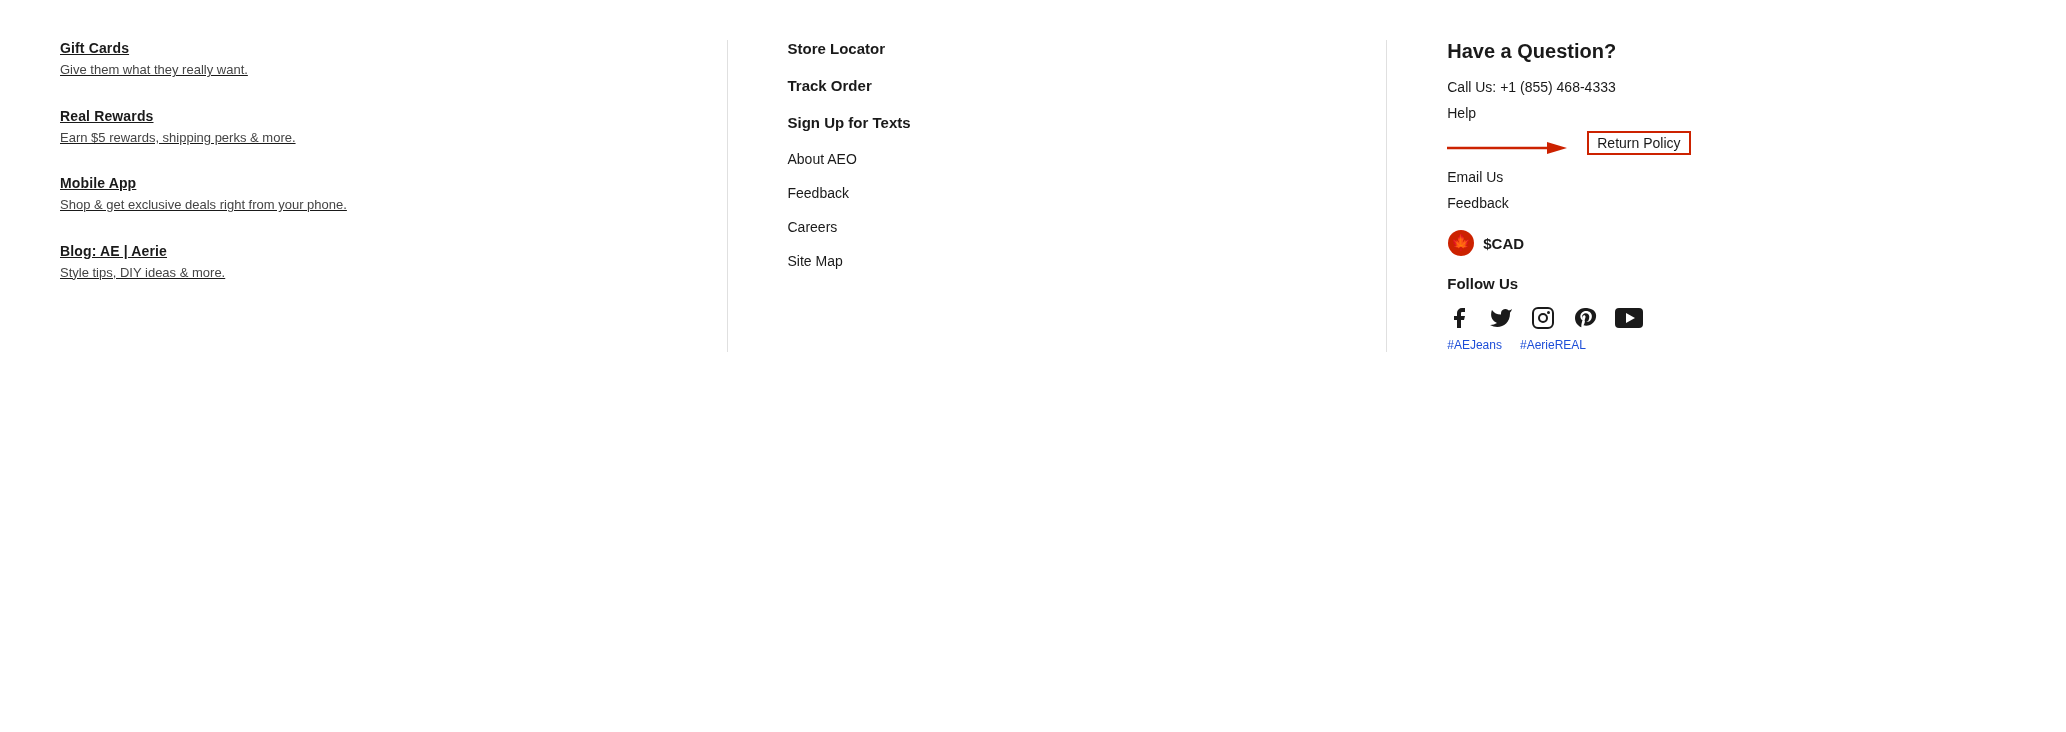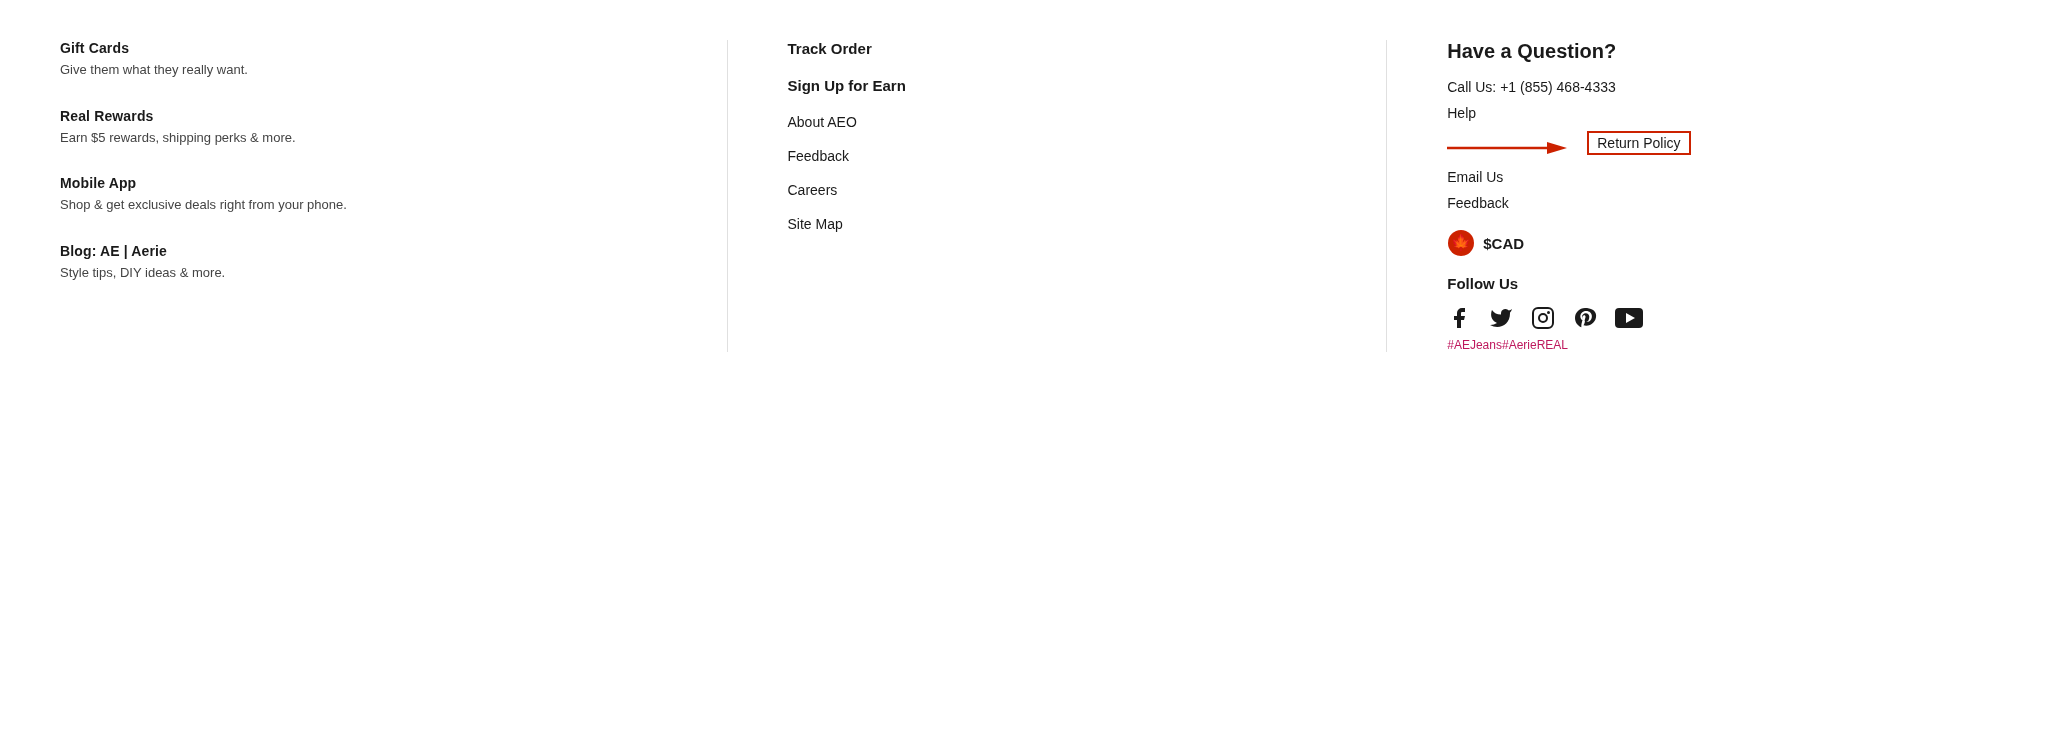--- a/index.html
+++ b/index.html
@@ -20,20 +20,21 @@
     }
     .col {
       flex: 1;
       padding: 0 20px;
     }
     .col:first-child {
       padding-left: 0;
     }
     .col-left {
       flex: 1.2;
+      text-decoration: underline;
     }
     .col-middle {
       flex: 1;
       border-left: 1px solid #e0e0e0;
       border-right: 1px solid #e0e0e0;
       padding: 0 60px;
     }
     .col-right {
       flex: 1;
       padding-left: 60px;
@@ -133,22 +134,23 @@
       align-items: center;
       justify-content: center;
     }
     .social-icon svg {
       width: 24px;
       height: 24px;
       fill: #1a1a1a;
     }
     .social-hashtags {
       display: flex;
+      gap: 18px;
       font-size: 12px;
-      color: #be185d;
+      color: #1d4ed8;
       text-align: center;
     }
     
     .social-icon.youtube svg {
       width: 28px;
       height: 20px;
     }
   </style>
 </head>
 <body>
@@ -168,22 +170,23 @@
       <div class="section-title">Mobile App</div>
       <div class="section-desc">Shop &amp; get exclusive deals right from your phone.</div>
     </div>
     <div class="section">
       <div class="section-title">Blog: AE | Aerie</div>
       <div class="section-desc">Style tips, DIY ideas &amp; more.</div>
     </div>
   </div>
 
   <div class="col col-middle">
+    <a class="link-item link-item-bold">Store Locator</a>
     <a class="link-item link-item-bold">Track Order</a>
-    <a class="link-item link-item-bold">Sign Up for Earn</a>
+    <a class="link-item link-item-bold">Sign Up for Texts</a>
     <a class="link-item">About AEO</a>
     <a class="link-item">Feedback</a>
     <a class="link-item">Careers</a>
     <a class="link-item">Site Map</a>
   </div>
 
   <div class="col col-right">
     <div class="have-question-title">Have a Question?</div>
 
     <a class="contact-link">Call Us: +1 (855) 468-4333</a>

